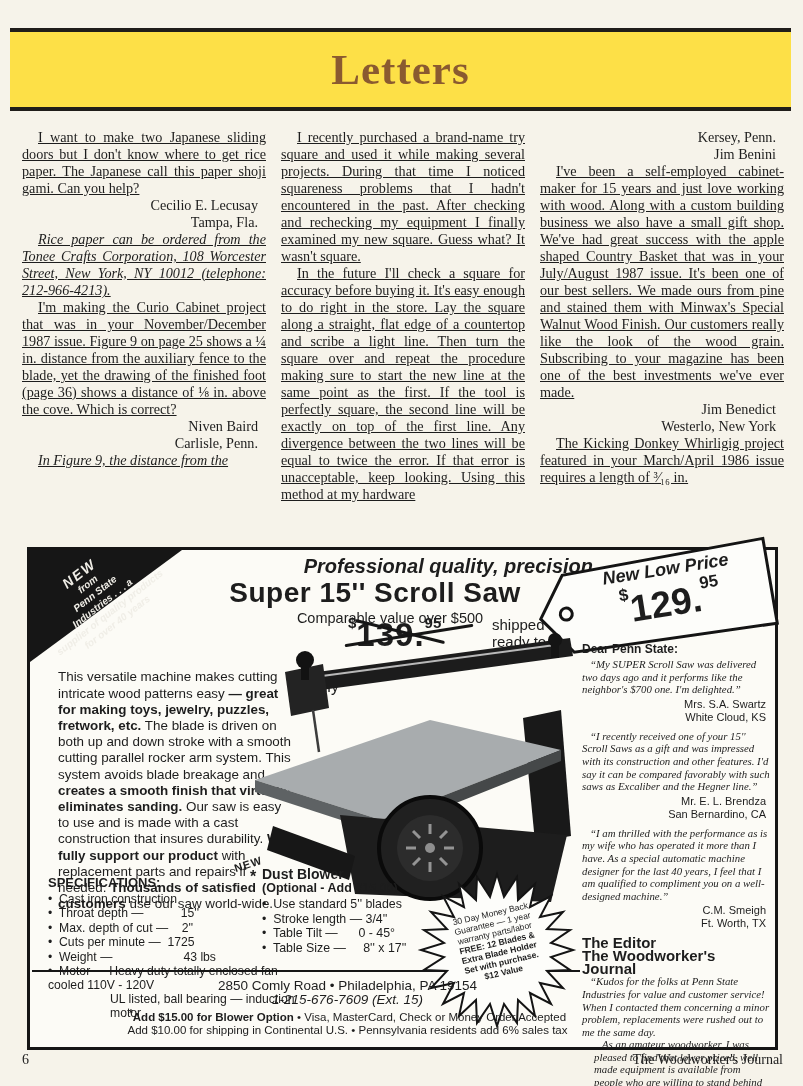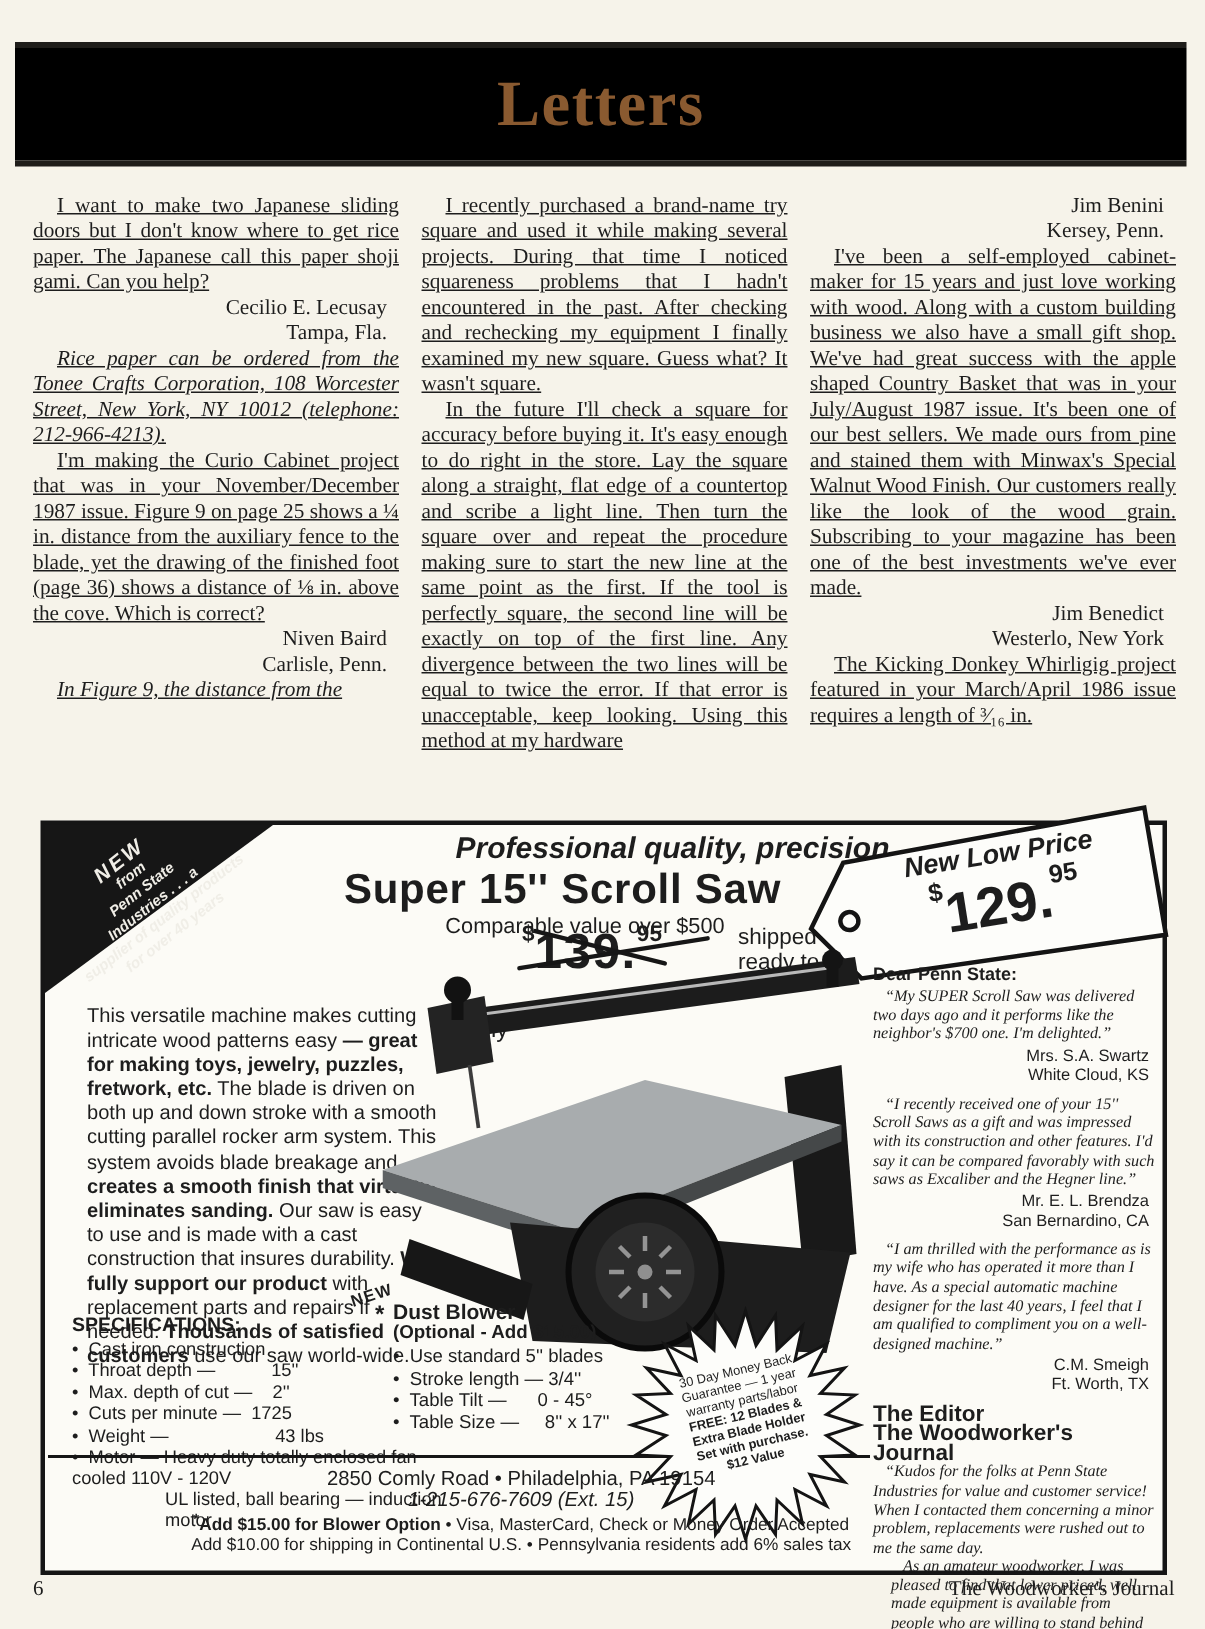--- a/index.html
+++ b/index.html
@@ -3,21 +3,21 @@
 <meta charset="utf-8">
 <style>
   html,body{margin:0;padding:0;}
   body{width:803px;height:1086px;background:#f6f3ea;font-family:"Liberation Serif","DejaVu Serif",serif;color:#1d1d1d;}
   .page{position:relative;width:803px;height:1086px;overflow:hidden;}
 
   
   .rule{position:absolute;left:10px;right:12px;height:4px;background:#1f1d1a;}
   .rule.top{top:28px;}
   .rule.bot{top:107px;}
-  .band{position:absolute;left:10px;right:12px;top:32px;height:75px;background:#000000;}
+  .band{position:absolute;left:10px;right:12px;top:32px;height:75px;background:#fde047;}
   .band .title{margin:0;text-align:center;line-height:75px;font-size:43px;font-weight:bold;color:#8a5a30;letter-spacing:1px;font-family:"Liberation Serif","DejaVu Serif",serif;}
 
   
   .letters{position:absolute;left:22px;top:129px;width:762px;display:flex;gap:15px;}
   .col{width:244px;font-size:14.2px;line-height:17px;text-align:justify;}
   .col p{margin:0;}
   .ind{text-indent:16px;text-decoration:underline;}
   .it{font-style:italic;}
   .sig{text-align:right;padding-right:8px;margin-top:2px;}
   .sp18{margin-top:18px;}
@@ -117,22 +117,22 @@
       <p class="ind sp28">I'm making the Curio Cabinet project that was in your November/December 1987 issue. Figure 9 on page 25 shows a ¼ in. distance from the auxiliary fence to the blade, yet the drawing of the finished foot (page 36) shows a distance of ⅛ in. above the cove. Which is correct?</p>
       <p class="sig">Niven Baird</p>
       <p class="sig">Carlisle, Penn.</p>
       <p class="ind it sp15">In Figure 9, the distance from the</p>
     </div>
     <div class="col">
       <p class="ind sp28">I recently purchased a brand-name try square and used it while making several projects. During that time I noticed squareness problems that I hadn't encountered in the past. After checking and rechecking my equipment I finally examined my new square. Guess what? It wasn't square.</p>
       <p class="ind">In the future I'll check a square for accuracy before buying it. It's easy enough to do right in the store. Lay the square along a straight, flat edge of a countertop and scribe a light line. Then turn the square over and repeat the procedure making sure to start the new line at the same point as the first. If the tool is perfectly square, the second line will be exactly on top of the first line. Any divergence between the two lines will be equal to twice the error. If that error is unacceptable, keep looking. Using this method at my hardware</p>
     </div>
     <div class="col">
+      <p class="sig">Kersey, Penn.</p>
       <p class="sig">Jim Benini</p>
-      <p class="sig">Kersey, Penn.</p>
       <p class="ind sp12">I've been a self-employed cabinet-maker for 15 years and just love working with wood. Along with a custom building business we also have a small gift shop. We've had great success with the apple shaped Country Basket that was in your July/August 1987 issue. It's been one of our best sellers. We made ours from pine and stained them with Minwax's Special Walnut Wood Finish. Our customers really like the look of the wood grain. Subscribing to your magazine has been one of the best investments we've ever made.</p>
       <p class="sig">Jim Benedict</p>
       <p class="sig">Westerlo, New York</p>
       <p class="ind sp12">The Kicking Donkey Whirligig project featured in your March/April 1986 issue requires a length of ³⁄₁₆ in.</p>
     </div>
   </div>
 
   <div class="ad">
 
     <div class="corner"></div>

